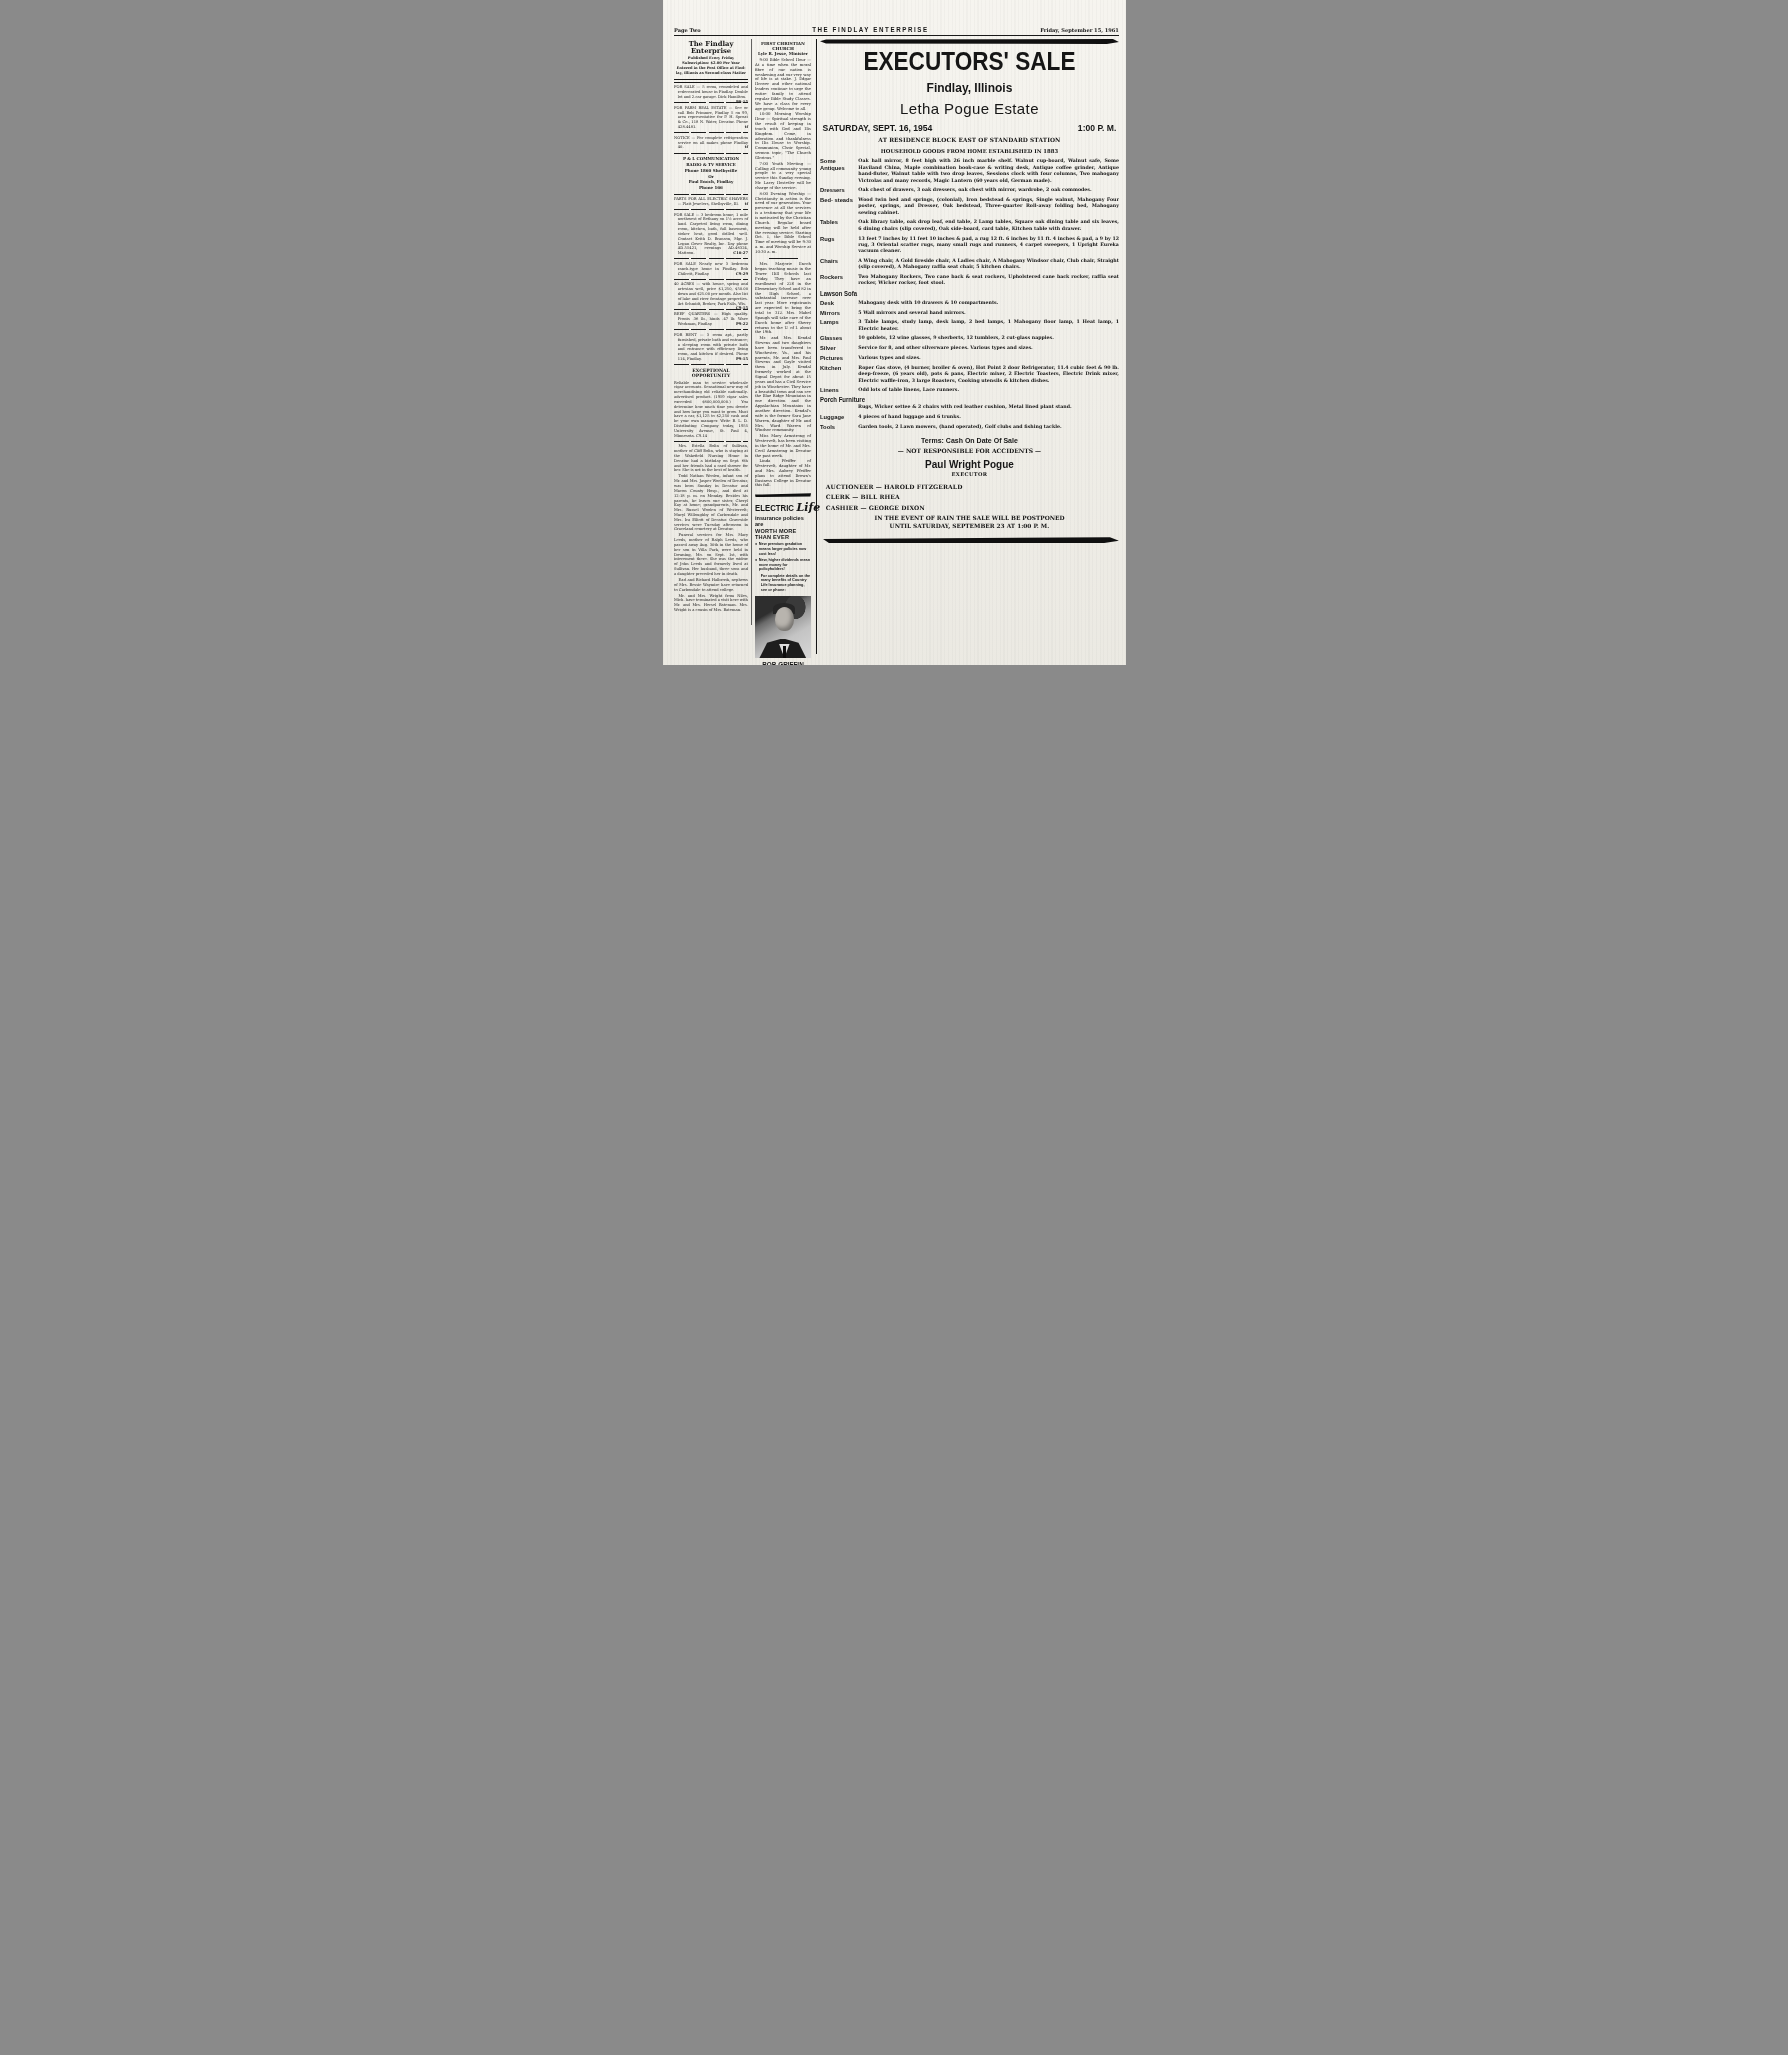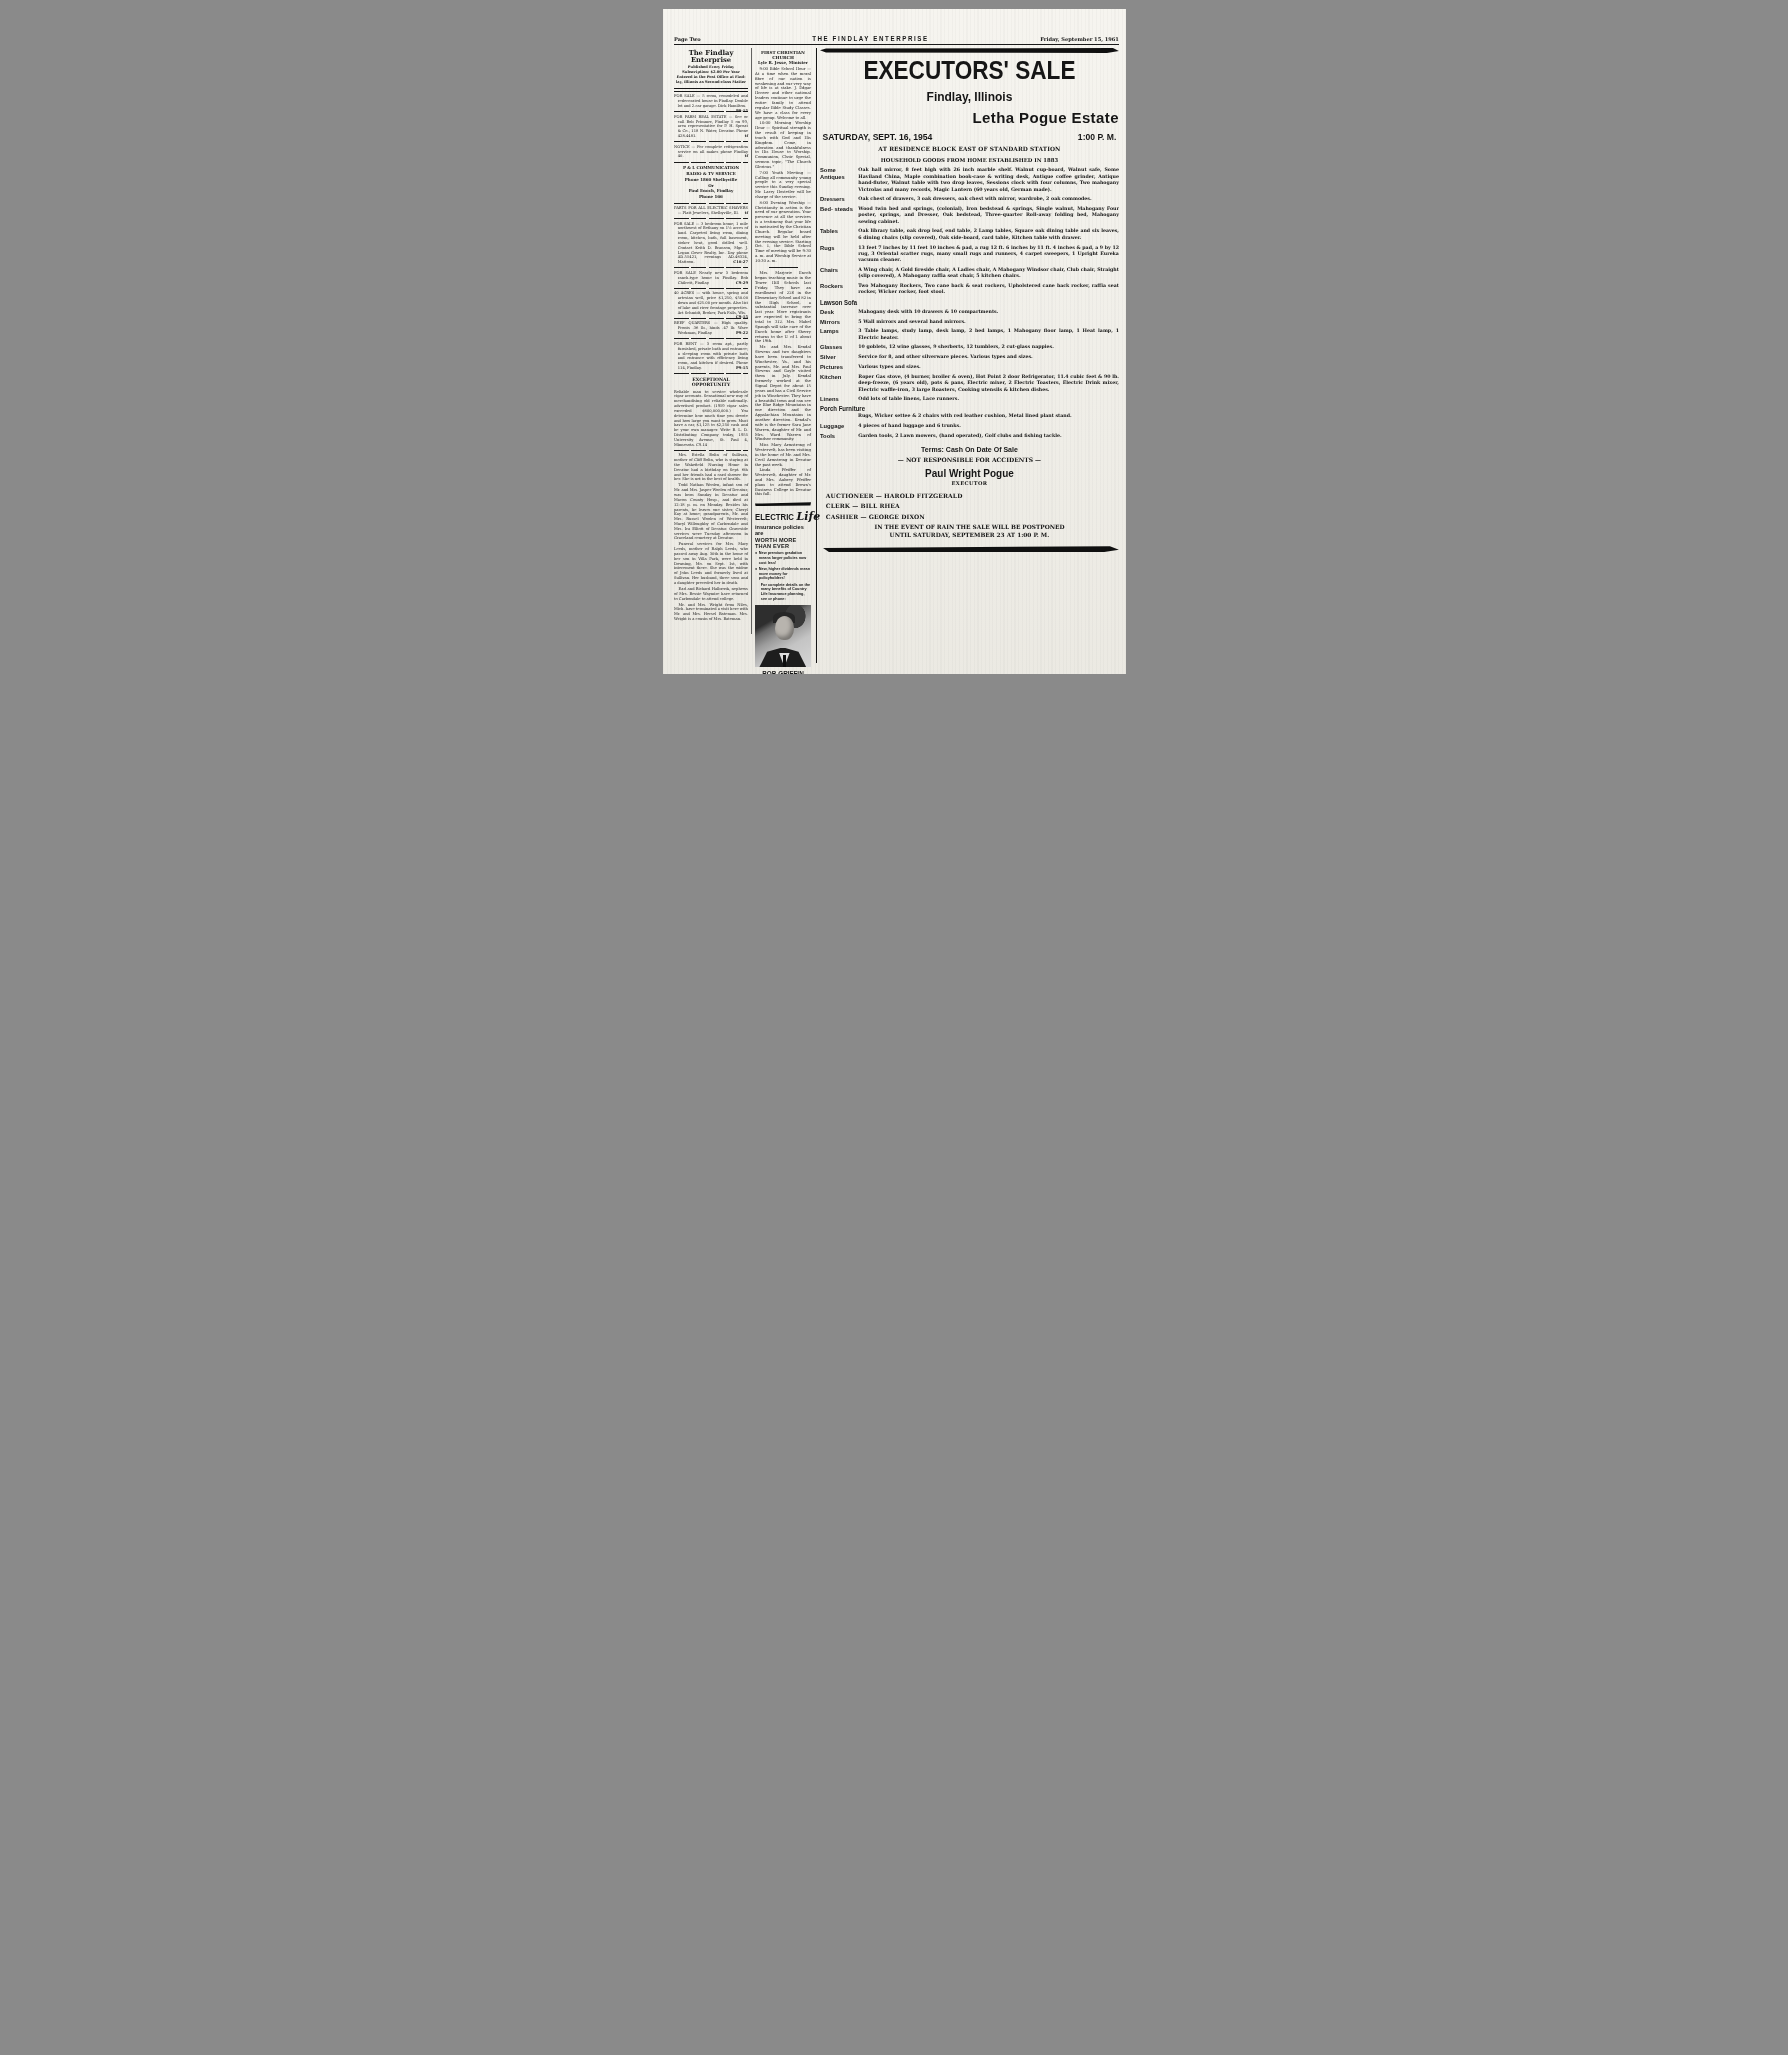--- a/index.html
+++ b/index.html
@@ -1,16 +1,16 @@
 <!DOCTYPE html>
 <html style="font-size:6.6px"><head>
 <meta charset="utf-8">
 <style>
   html,body{margin:0;padding:0;background:#8a8a8a;}
-  .page{position:relative;width:463px;height:665px;margin:9px auto;background:#f3f1ea;color:#161616;overflow:hidden;font-family:"DejaVu Serif",serif;}
+  .page{position:relative;width:463px;height:665px;margin:0 auto;background:#f3f1ea;color:#161616;overflow:hidden;font-family:"DejaVu Serif",serif;}
   .page::before{content:"";position:absolute;inset:0;pointer-events:none;
     background:repeating-linear-gradient(90deg,rgba(0,0,0,.025) 0 1.2px,rgba(0,0,0,0) 1.2px 3.7px),
                linear-gradient(180deg,rgba(255,255,255,.25),rgba(0,0,0,.03));}
   
   .hdr{position:absolute;top:25.5px;left:11.5px;right:6.6px;display:flex;justify-content:space-between;align-items:flex-end;border-bottom:1.2px solid #1a1a1a;padding-bottom:2.9px;}
   .hdr .pg,.hdr .dt{font-weight:bold;font-size:5.1px;}
   .hdr .ttl{font-family:"Liberation Sans",sans-serif;font-weight:bold;font-size:6.2px;letter-spacing:1.6px;transform:scaleY(1.2);}
   .content{position:absolute;top:39px;left:11.5px;right:6.6px;bottom:3.3px;}
   
   .col1{position:absolute;left:0;top:1.6px;width:74px;}
@@ -58,21 +58,21 @@
   .portrait .hair{position:absolute;left:18px;top:7.4px;width:22px;height:10.7px;border-radius:50% 50% 0 0;background:#262626;}
   .portrait .suit{position:absolute;left:3.3px;bottom:-2.5px;width:49px;height:21.4px;background:#1d1d1d;clip-path:polygon(0 100%,18% 18%,45% 0,55% 0,82% 18%,100% 100%);}
   .portrait .shirt{position:absolute;left:24px;bottom:0;width:10.7px;height:14px;background:#ddd;clip-path:polygon(0 0,100% 0,50% 100%);}
   .portrait .tie{position:absolute;left:27.5px;bottom:0;width:3.3px;height:12.3px;background:#0e0e0e;}
   .cl-agent{font-family:"Liberation Sans",sans-serif;font-weight:900;font-size:6.4px;text-align:center;margin-top:3.3px;transform:scaleY(1.15);}
   
   .adcol .bar.top{height:5px;clip-path:polygon(0 45%,2% 10%,98% 0,100% 60%,96% 100%,2% 92%);margin-bottom:7.4px;}
   .adcol .bar.bot{height:6.2px;clip-path:polygon(1% 30%,97% 0,100% 55%,94% 100%,3% 92%);margin-top:6.6px;}
   .x-title{font-family:"Liberation Sans",sans-serif;font-weight:900;font-size:22.6px;text-align:center;letter-spacing:0px;transform:scaleY(1.18);line-height:1;margin:4.1px 0 6.6px;}
   .x-loc{font-family:"Liberation Sans",sans-serif;font-weight:900;font-size:12px;text-align:center;margin-bottom:5.8px;}
-  .x-estate{font-family:"Liberation Sans",sans-serif;font-weight:700;font-size:15px;text-align:right;letter-spacing:0.4px;margin-bottom:5.8px;}
+  .x-estate{font-family:"Liberation Sans",sans-serif;font-weight:400;font-size:15px;text-align:center;letter-spacing:0.4px;margin-bottom:5.8px;}
   .x-daterow{display:flex;justify-content:space-between;font-family:"Liberation Sans",sans-serif;font-weight:900;font-size:8.6px;padding:0 2.5px;margin-bottom:4.1px;transform:scaleY(1.1);}
   .x-res{font-weight:bold;font-size:5.8px;text-align:center;letter-spacing:0.1px;margin-bottom:5px;}
   .x-sub{font-weight:bold;font-size:5.3px;text-align:center;margin-bottom:4.1px;}
   .x-items{margin-top:2.5px;}
   .x-row{display:flex;gap:3.3px;margin:3.3px 0;}
   .x-label{flex:0 0 35px;font-family:"Liberation Sans",sans-serif;font-weight:900;font-size:5.8px;line-height:1.05;padding-top:0.4px;transform-origin:left top;transform:scaleY(1.08);}
   .x-text{flex:1;font-weight:bold;font-size:4.7px;line-height:1.36;text-align:justify;}
   .x-head{font-family:"Liberation Sans",sans-serif;font-weight:900;font-size:6px;margin:3.7px 0 0.8px;transform-origin:left;transform:scaleY(1.08);}
   .x-head-text{margin-left:38px;font-weight:bold;font-size:4.7px;line-height:1.36;text-align:justify;}
   .x-terms{font-family:"Liberation Sans",sans-serif;font-weight:900;font-size:7px;text-align:center;margin:6.6px 0 3.3px;transform:scaleY(1.12);}

